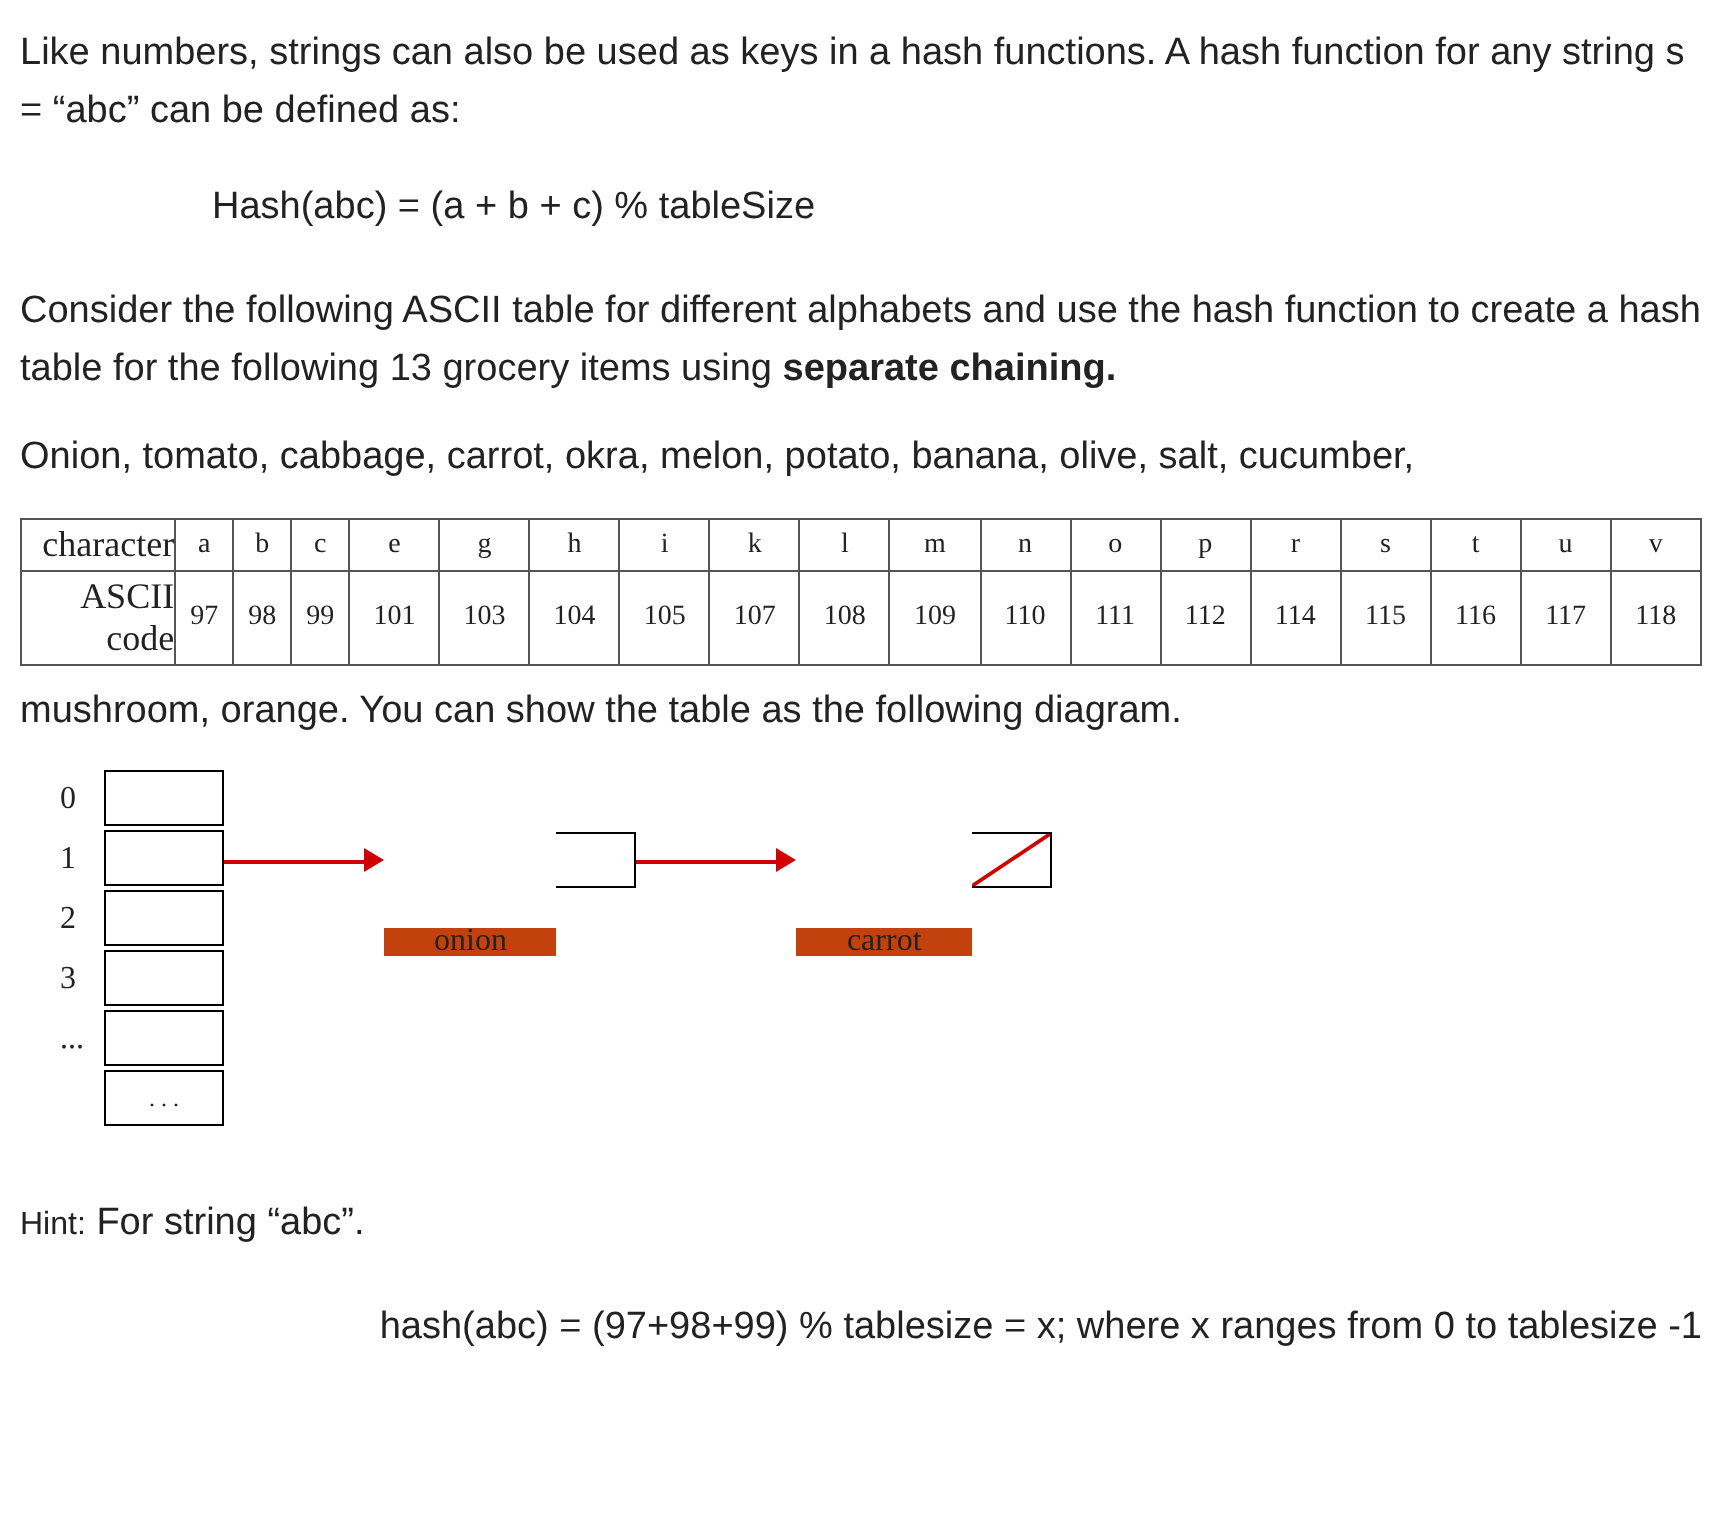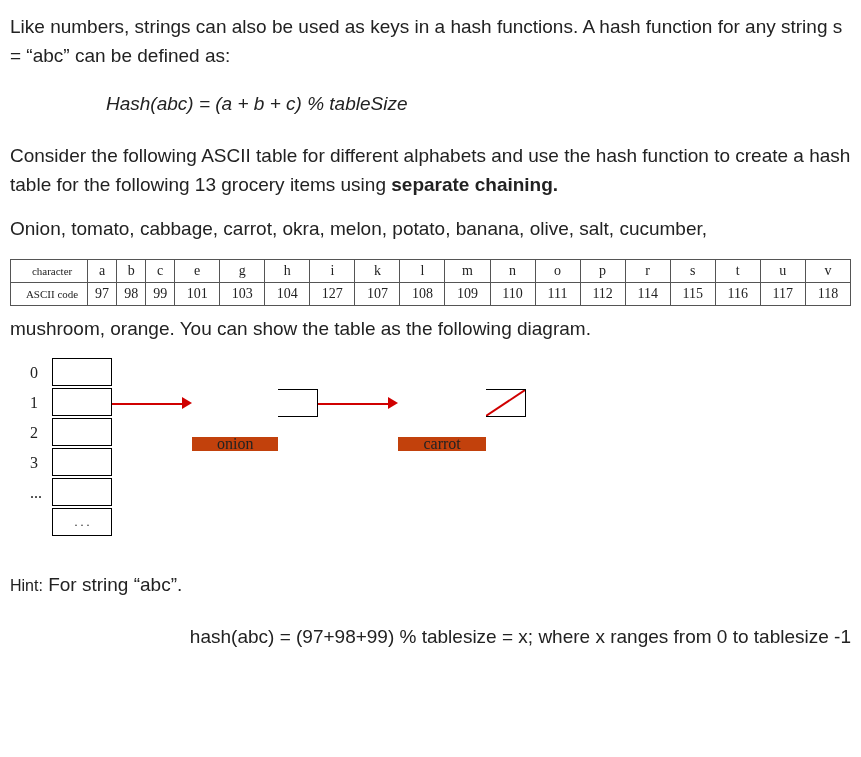--- a/index.html
+++ b/index.html
@@ -6,42 +6,42 @@
     font-family: Arial, Helvetica, sans-serif;
     font-size: 19px;
     color: #222;
     margin: 0;
     padding: 12px 10px;
     width: 861px;
     box-sizing: border-box;
     background: #fff;
   }
   .para { line-height: 1.55; margin-bottom: 10px; }
-  .formula { margin: 22px 0 26px 96px; font-style: italic; }
+  .formula { margin: 22px 0 26px 96px; }
   .item-list { line-height: 1.55; margin: 14px 0 16px 0; }
 
   
   .ascii-table {
     border-collapse: collapse;
     width: 100%;
     font-size: 13px;
     margin: 4px 0 8px 0;
   }
   .ascii-table td {
     border: 1px solid #555;
     text-align: center;
     padding: 2px 0;
     height: 18px;
   }
   .ascii-table .label-cell {
-    text-align: center;
+    text-align: right;
     padding-left: 6px;
     width: 70px;
     font-family: "Times New Roman", serif;
-    font-size: 11px;
+    font-size: 18px;
   }
   .ascii-table .char-cell {
     font-family: "Times New Roman", serif;
     font-size: 14px;
   }
   .ascii-table .code-cell {
     font-family: "Times New Roman", serif;
     font-size: 14px;
   }
 
@@ -175,21 +175,21 @@
     <td class="char-cell wid">v</td>
   </tr>
   <tr>
     <td class="label-cell">ASCII code</td>
     <td class="code-cell">97</td>
     <td class="code-cell">98</td>
     <td class="code-cell">99</td>
     <td class="code-cell">101</td>
     <td class="code-cell">103</td>
     <td class="code-cell">104</td>
-    <td class="code-cell">127</td>
+    <td class="code-cell">105</td>
     <td class="code-cell">107</td>
     <td class="code-cell">108</td>
     <td class="code-cell">109</td>
     <td class="code-cell">110</td>
     <td class="code-cell">111</td>
     <td class="code-cell">112</td>
     <td class="code-cell">114</td>
     <td class="code-cell">115</td>
     <td class="code-cell">116</td>
     <td class="code-cell">117</td>

